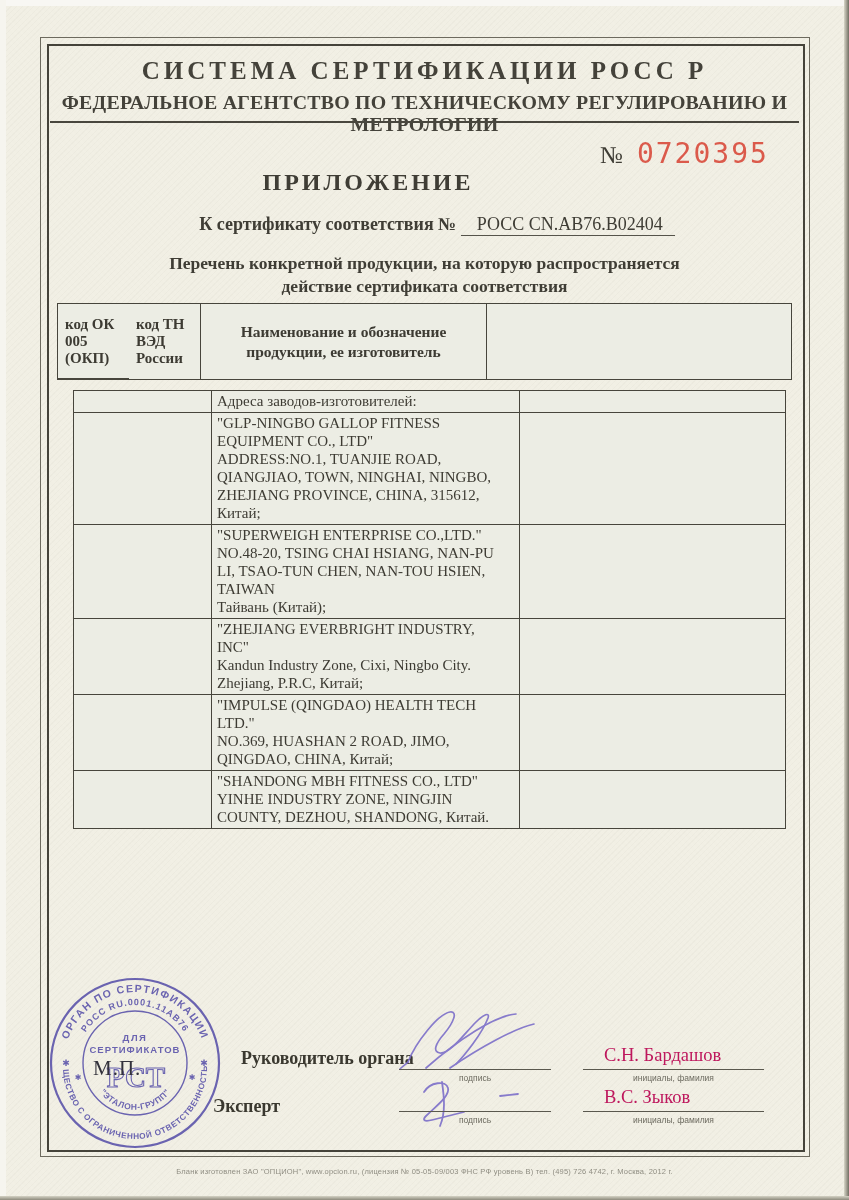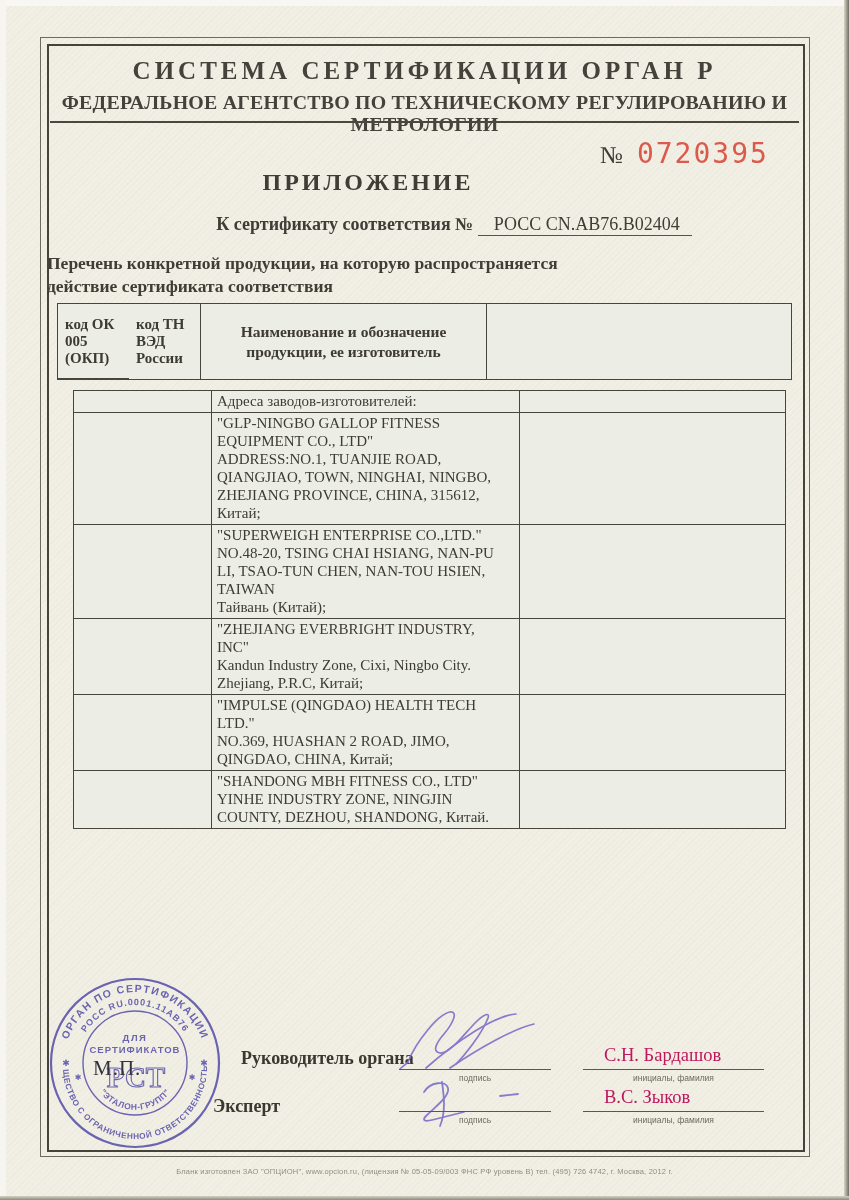--- a/index.html
+++ b/index.html
@@ -29,25 +29,25 @@
     font-size:19.5px;font-weight:bold;letter-spacing:0.2px;color:#44423a;transform:scaleX(1.02);}
   .hdr-rule{position:absolute;left:50px;top:121px;width:749px;height:2px;background:#494младż}
   .hdr-rule{background:#49473e;}
 
   .serial{position:absolute;left:600px;top:137px;white-space:nowrap;}
   .serial .no{font-size:24px;color:#3f3d35;margin-right:14px;}
   .serial .digits{font-family:"DejaVu Sans Mono", monospace;font-size:28px;letter-spacing:2px;color:#db5a4b;}
 
   .doc-title{position:absolute;left:47px;top:169px;width:642px;text-align:center;
     font-size:24px;font-weight:bold;letter-spacing:3px;color:#3f3d35;}
-  .cert-line{position:absolute;left:64px;top:214px;width:780px;text-align:center;
+  .cert-line{position:absolute;left:47px;top:214px;width:780px;text-align:center;
     font-size:18px;font-weight:bold;color:#3f3d35;}
   .cert-line .cert-no{font-weight:normal;border-bottom:1.5px solid #55534a;padding:0 12px 1px 16px;}
 
-  .list-caption{position:absolute;left:47px;top:252px;width:755px;
+  .list-caption{position:absolute;left:47px;top:252px;width:755px;text-align:center;
     font-size:17.5px;font-weight:bold;color:#3f3d35;line-height:23px;white-space:pre-line;}
 
   .tbl-head{position:absolute;left:57px;top:303px;width:733px;height:75px;
     border:1.6px solid #47453c;display:flex;background:#ecede4;}
   .tbl-head .c1{width:142px;border-right:1.4px solid #47453c;display:flex;flex-direction:row;}
   .tbl-head .c1 > div{flex:1;display:flex;align-items:center;padding-left:7px;
     font-size:15px;font-weight:bold;}
   .tbl-head .c1 .top{border-bottom:1.2px solid #47453c;}
   .tbl-head .c2{width:285px;border-right:1.4px solid #47453c;}
   .tbl-head .c2,.tbl-head .c3{display:flex;align-items:center;justify-content:center;
@@ -98,21 +98,21 @@
 
 <div class="texture"></div>
 <div class="edge-top"></div>
 <div class="edge-left"></div>
 <div class="edge-right"></div>
 <div class="edge-bottom"></div>
 
 <div class="frame-outer"></div>
 <div class="frame-inner"></div>
 
-<div class="hdr-title">СИСТЕМА СЕРТИФИКАЦИИ ОРГАН Р</div>
+<div class="hdr-title">СИСТЕМА СЕРТИФИКАЦИИ РОСС Р</div>
 <div class="hdr-agency">ФЕДЕРАЛЬНОЕ АГЕНТСТВО ПО ТЕХНИЧЕСКОМУ РЕГУЛИРОВАНИЮ И МЕТРОЛОГИИ</div>
 <div class="hdr-rule"></div>
 
 <div class="serial">
   <span class="no">№</span><span class="digits">0720395</span>
 </div>
 
 <div class="doc-title">ПРИЛОЖЕНИЕ</div>
 
 <div class="cert-line">

